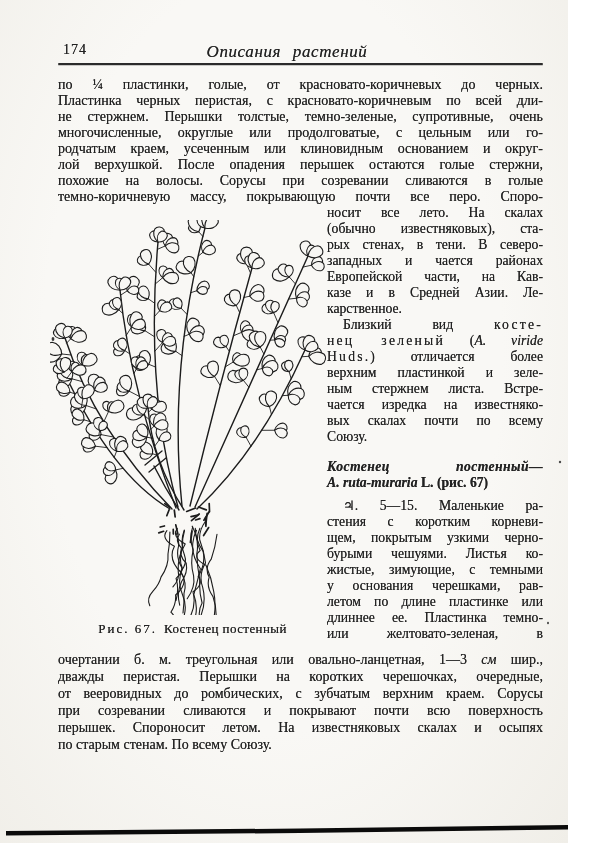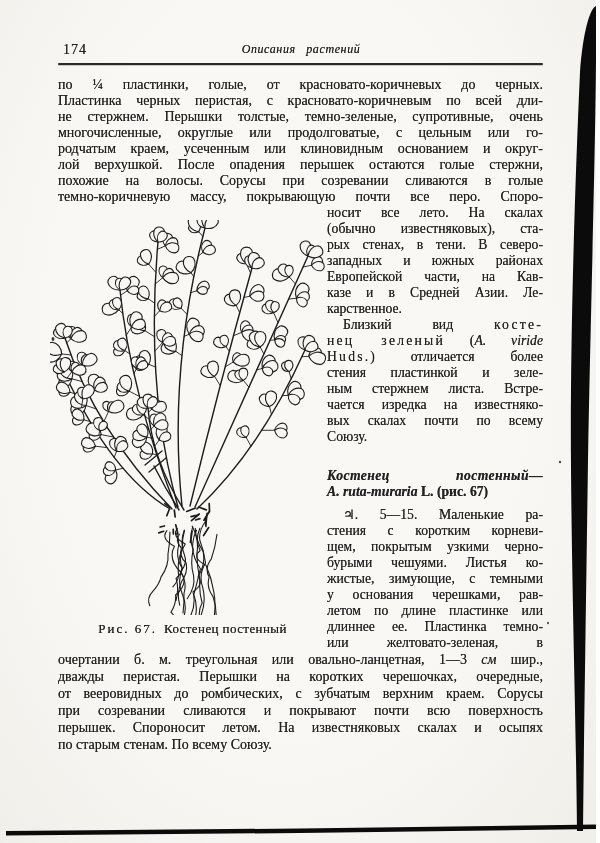--- a/index.html
+++ b/index.html
@@ -3,48 +3,47 @@
 <meta charset="utf-8">
 <style>
   html,body{margin:0;padding:0;}
   .page{
     position:relative;
     width:568px;height:843px;
     background:radial-gradient(ellipse at 48% 42%, #f9f8f5 55%, #f0eee8 100%);
     font-family:"Liberation Serif","DejaVu Serif",serif;
     color:#222;
     overflow:hidden;
-    padding-left:28px;
   }
   .txt{ text-shadow:0 0 .6px rgba(25,25,25,.75); }
   
   .header{position:absolute;top:42px;left:63px;right:57px;height:18px;}
   .pagenum{position:absolute;left:0;top:0;font-size:14px;letter-spacing:1px;}
   .runtitle{position:absolute;left:0;right:0;top:0;text-align:center;font-style:italic;
-            font-size:12px;letter-spacing:.6px;word-spacing:7px;}
+            font-size:17px;letter-spacing:.6px;word-spacing:7px;}
   .hrule{position:absolute;top:63px;left:58px;width:485px;height:2px;background:#2b2b2b;
          border-radius:1px;box-shadow:0 1px 0 rgba(60,60,60,.25);}
   
   .intro{position:absolute;top:77px;left:58px;width:485px;}
   .ln{font-size:14px;line-height:16px;text-align:justify;text-align-last:justify;white-space:normal;}
   .intro .ln{line-height:16px;}
   .last{text-align-last:left;}
   .ind{text-indent:16px;}
   .sp{letter-spacing:2.2px;}
   .it{font-style:italic;}
   
   .columns{position:absolute;top:205px;left:58px;width:485px;display:flex;}
   .figcol{width:269px;flex:none;}
   .textcol{width:216px;flex:none;}
   .textcol .ln{line-height:16px;font-size:13.7px;}
   .fern-svg{display:block;margin:15px 0 0 -8px;}
   .caption{margin-top:6px;text-align:center;font-size:13px;white-space:nowrap;}
   .cap-label{letter-spacing:2px;}
   .cap-text{margin-left:7px;letter-spacing:.4px;margin-top:32px;}
-  .heading{font-weight:bold;font-size:15px;line-height:18px;margin-top:23px;margin-bottom:7px;}
+  .heading{font-weight:bold;font-size:15px;line-height:18px;margin-top:14px;margin-bottom:7px;}
   .heading .h1{font-style:italic;text-align:justify;text-align-last:justify;letter-spacing:.4px;}
   .heading .h2{text-align:center;}
   .sym{font-family:"DejaVu Sans",sans-serif;font-size:13px;}
   
   .bottom{position:absolute;top:651px;left:58px;width:485px;}
   .bottom .ln{line-height:17px;font-family:Liberation Serif, serif;}
   
   .overlay{position:absolute;left:0;top:0;pointer-events:none;}
 </style>
 </head>
@@ -371,29 +370,29 @@
         </svg>
       <div class="caption">
         <span class="cap-label">Рис. 67.</span><span class="cap-text">Костенец постенный</span>
       </div>
     </div>
 
     <div class="textcol">
       <div class="ln">носит все лето. На скалах</div>
       <div class="ln">(обычно известняковых), ста-</div>
       <div class="ln">рых стенах, в тени. В северо-</div>
-      <div class="ln">западных и южных районах</div>
+      <div class="ln">западных и чается районах</div>
       <div class="ln">Европейской части, на Кав-</div>
       <div class="ln">казе и в Средней Азии. Ле-</div>
       <div class="ln last">карственное.</div>
 
       <div class="ln ind"><span>Близкий вид </span><span class="sp">косте-</span></div>
       <div class="ln"><span class="sp">нец зеленый</span><span> (</span><span class="it">A. viride</span></div>
       <div class="ln"><span class="sp">Huds.</span><span>) отличается более</span></div>
-      <div class="ln">стения пластинкой и зеле-</div>
+      <div class="ln">верхним пластинкой и зеле-</div>
       <div class="ln">ным стержнем листа. Встре-</div>
       <div class="ln">чается изредка на известняко-</div>
       <div class="ln">вых скалах почти по всему</div>
       <div class="ln last">Союзу.</div>
 
       <div class="heading">
         <div class="ln h1">Костенец постенный—</div>
         <div class="ln h2 last"><span class="it">A. ruta-muraria</span><span> L. (рис. 67)</span></div>
       </div>
 

